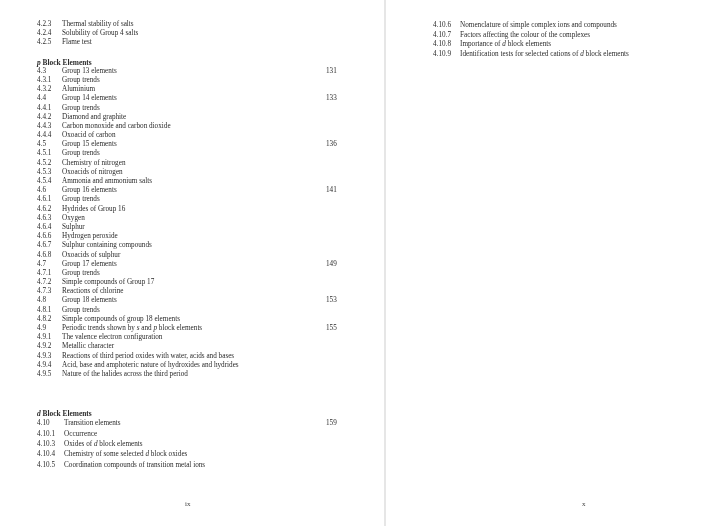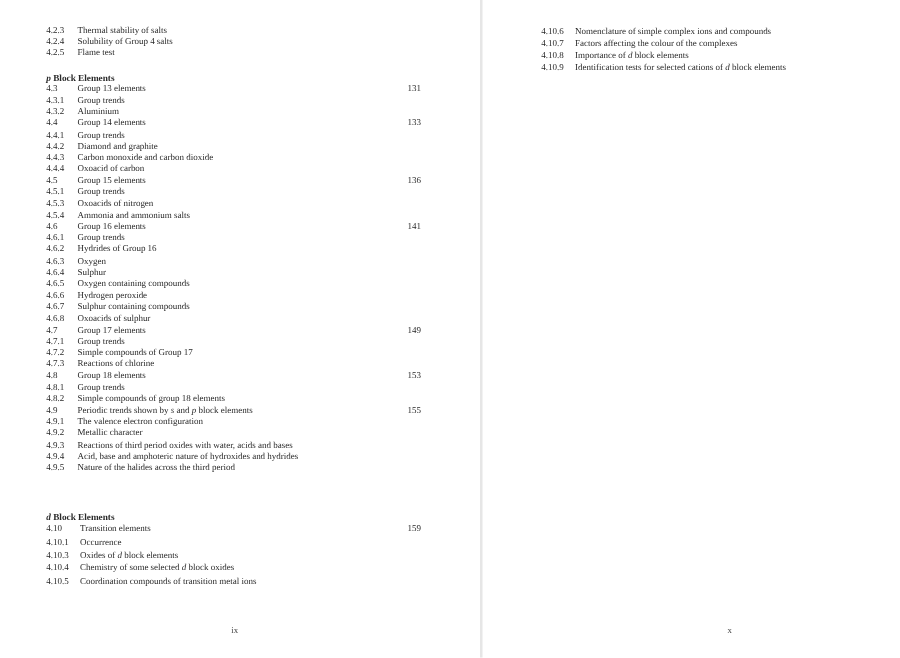--- a/index.html
+++ b/index.html
@@ -91,20 +91,25 @@
           <span class="num">4.5</span>
           <span class="title">Group 15 elements</span>
           <span class="pg">136</span>
         </div>
         <div class="row">
           <span class="num">4.5.1</span>
           <span class="title">Group trends</span>
           <span class="pg"></span>
         </div>
         <div class="row">
+          <span class="num">4.5.2</span>
+          <span class="title">Chemistry of nitrogen</span>
+          <span class="pg"></span>
+        </div>
+        <div class="row">
           <span class="num">4.5.3</span>
           <span class="title">Oxoacids of nitrogen</span>
           <span class="pg"></span>
         </div>
         <div class="row">
           <span class="num">4.5.4</span>
           <span class="title">Ammonia and ammonium salts</span>
           <span class="pg"></span>
         </div>
         <div class="row">
@@ -123,25 +128,20 @@
           <span class="pg"></span>
         </div>
         <div class="row">
           <span class="num">4.6.3</span>
           <span class="title">Oxygen</span>
           <span class="pg"></span>
         </div>
         <div class="row">
           <span class="num">4.6.4</span>
           <span class="title">Sulphur</span>
-          <span class="pg"></span>
-        </div>
-        <div class="row">
-          <span class="num">4.6.5</span>
-          <span class="title">Oxygen containing compounds</span>
           <span class="pg"></span>
         </div>
         <div class="row">
           <span class="num">4.6.6</span>
           <span class="title">Hydrogen peroxide</span>
           <span class="pg"></span>
         </div>
         <div class="row">
           <span class="num">4.6.7</span>
           <span class="title">Sulphur containing compounds</span>

